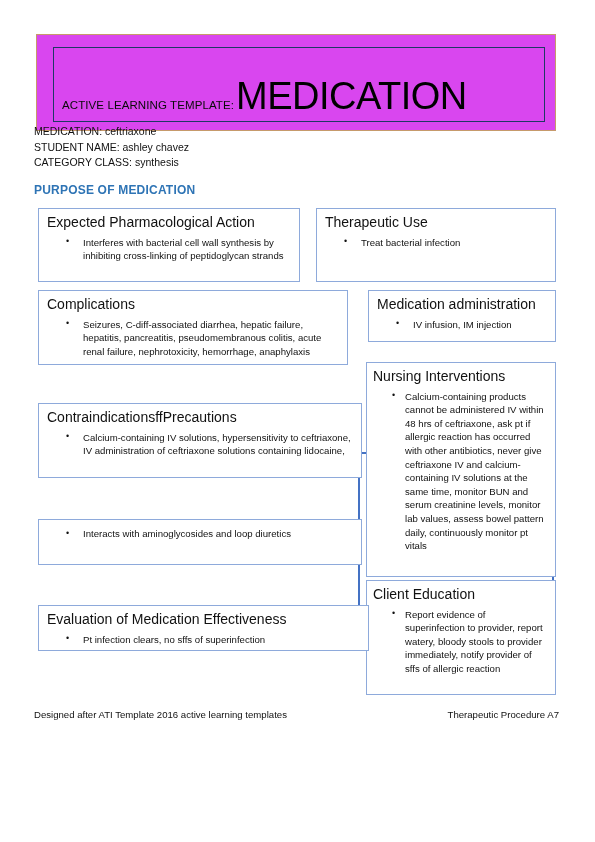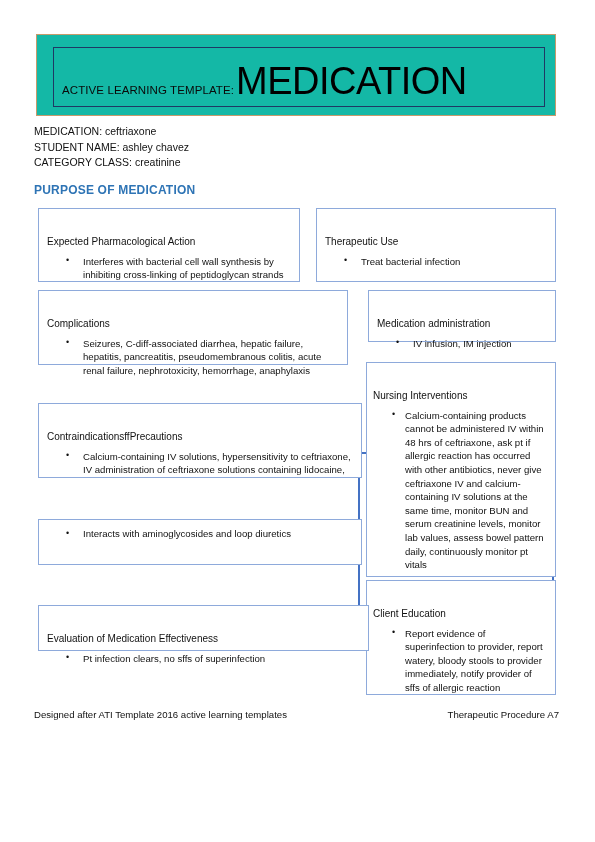--- a/index.html
+++ b/index.html
@@ -15,22 +15,22 @@
     color: #111111;
     overflow: hidden;
   }
 
   
   .banner {
     position: absolute;
     left: 36px;
     top: 34px;
     width: 520px;
-    height: 82px;
-    background: #14b8a6;
+    height: 97px;
+    background: #d946ef;
     border: 1px solid #C69A6B;
     box-sizing: border-box;
   }
   .banner-inner {
     position: absolute;
     left: 16px;
     top: 12px;
     right: 10px;
     bottom: 8px;
     border: 1px solid #1F3864;
@@ -89,24 +89,23 @@
     border: 1px solid #8EAADB;
     background: #ffffff;
     box-sizing: border-box;
     padding: 7px 8px 6px 8px;
     font-size: 9.6px;
     line-height: 13.6px;
     color: #111111;
     z-index: 3;
   }
   .box-title {
-    font-size: 10px;
+    font-size: 14px;
     color: #111111;
     margin-bottom: 6px;
-    margin-top: 19px;
   }
   .box ul {
     margin: 0;
     padding: 0;
     list-style: none;
   }
   .box li {
     position: relative;
     padding-left: 36px;
     margin-bottom: 2px;
@@ -157,21 +156,21 @@
     <div class="banner-text">
       <span class="alt-label">ACTIVE LEARNING TEMPLATE:</span>
       <span class="alt-title">MEDICATION</span>
     </div>
   </div>
 </div>
 
 <div class="meta">
   <div>MEDICATION: ceftriaxone</div>
   <div>STUDENT NAME: ashley chavez</div>
-  <div>CATEGORY CLASS: creatinine</div>
+  <div>CATEGORY CLASS: synthesis</div>
 </div>
 
 <div class="section-heading">PURPOSE OF MEDICATION</div>
 
 <div class="bracket"></div>
 
 <div class="box" style="left:38px; top:208px; width:262px; height:74px;">
   <div class="box-title">Expected Pharmacological Action</div>
   <ul>
     <li>Interferes with bacterial cell wall synthesis by inhibiting cross-linking of peptidoglycan strands</li>

